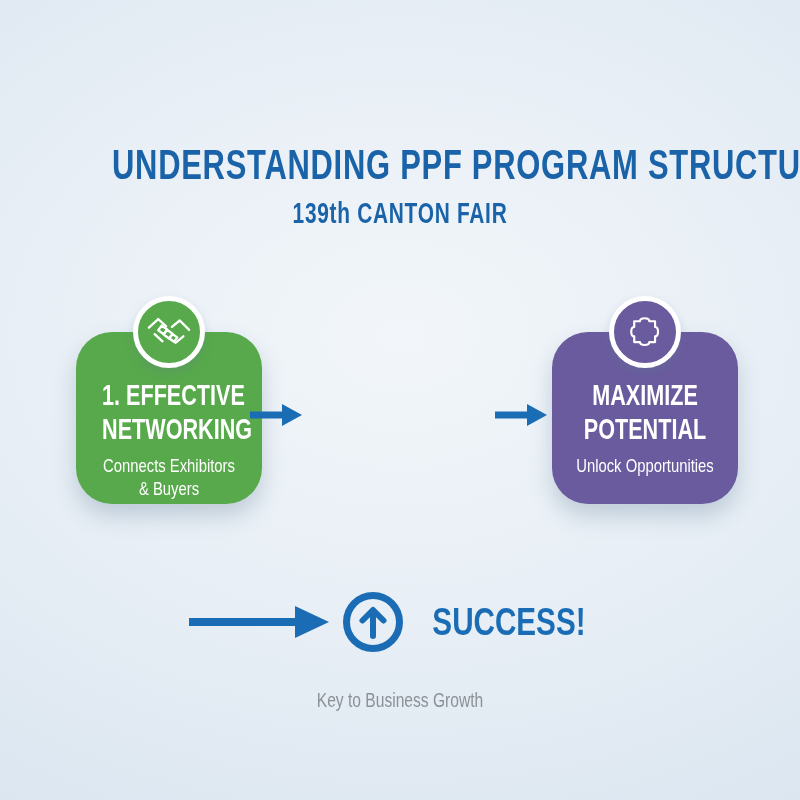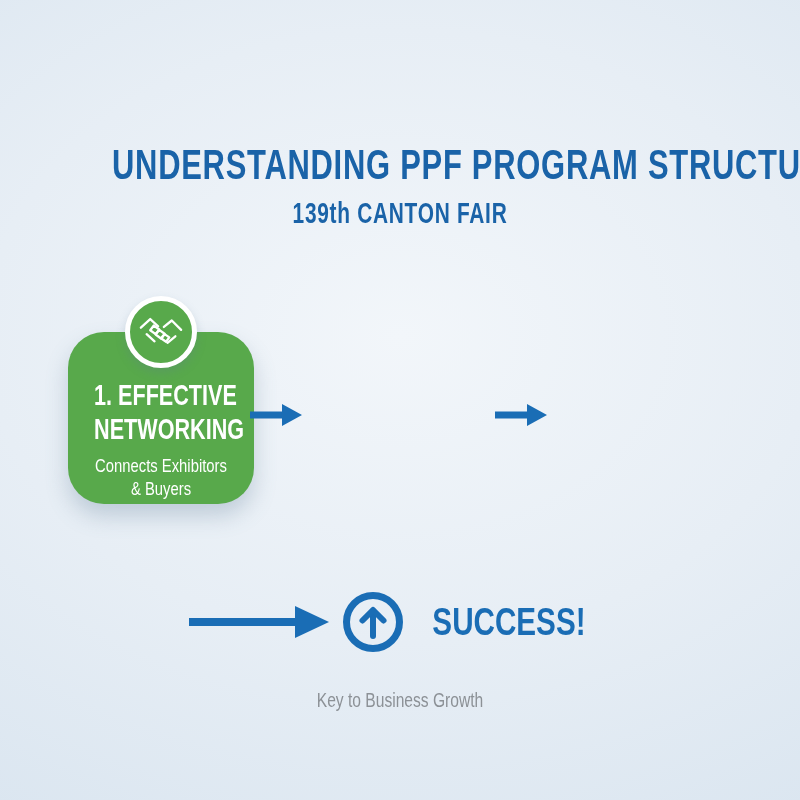--- a/index.html
+++ b/index.html
@@ -19,21 +19,21 @@
   .page-subtitle {
     position:absolute; top:197px; left:0; width:800px; margin:0;
     text-align:center; font-size:29px; font-weight:700; letter-spacing:1px;
     white-space:nowrap;
   }
 
   .card {
     position:absolute; top:332px; width:186px; height:172px; border-radius:36px;
     box-shadow:0 12px 22px rgba(93,122,148,0.30);
   }
-  .card-1 { left:68px; }  .card-2 { left:307px; }  .card-3 { left:552px; }
+  .card-1 { left:76px; }  .card-2 { left:307px; }  .card-3 { left:552px; }
   .badge {
     position:absolute; top:-36px; left:50%; margin-left:-36px;
     width:62px; height:62px; border:5px solid #ffffff; border-radius:50%;
     display:flex; align-items:center; justify-content:center;
     box-shadow:0 5px 10px rgba(93,122,148,0.25);
   }
   .card-title {
     margin-top:46px; text-align:center; color:#ffffff;
     font-size:30px; font-weight:700; line-height:1.12; white-space:nowrap;
   }
@@ -89,20 +89,32 @@
 
   <svg class="flow-arrow flow-arrow-1" width="54" height="26" viewBox="0 0 54 26">
     <polygon points="0,9.5 32,9.5 32,2 52,13 32,24 32,16.5 0,16.5" fill="#1a6db5"></polygon>
   </svg>
 
 
   <svg class="flow-arrow flow-arrow-2" width="54" height="26" viewBox="0 0 54 26">
     <polygon points="0,9.5 32,9.5 32,2 52,13 32,24 32,16.5 0,16.5" fill="#1a6db5"></polygon>
   </svg>
 
+  <div class="card card-3" style="background-color: rgb(106, 91, 158);">
+    <div class="badge" style="background-color: rgb(106, 91, 158);">
+      <svg width="46" height="46" viewBox="0 0 64 64" fill="none" stroke="#ffffff" stroke-width="3" stroke-linejoin="round">
+        <path d="M17 17 h8 c0,-5.5 13,-5.5 13,0 h8 v8 c5.5,0 5.5,13 0,13 v8 h-8 c0,5.5 -13,5.5 -13,0 h-8 v-8 c-5.5,0 -5.5,-13 0,-13 z"></path>
+      </svg>
+    </div>
+    <div class="card-title cond">
+      <span>MAXIMIZE</span><br>
+      <span>POTENTIAL</span>
+    </div>
+    <div class="card-sub cond85 oneline">Unlock Opportunities</div>
+  </div>
 
   <svg class="long-arrow" width="142" height="36" viewBox="0 0 142 36">
     <polygon points="0,14 106,14 106,2 140,18 106,34 106,22 0,22" fill="#1a6db5"></polygon>
   </svg>
 
   <svg class="success-badge" width="66" height="66" viewBox="0 0 66 66" fill="none">
     <g stroke="#1a6db5">
       <circle cx="33" cy="33" r="26.5" stroke-width="7"></circle>
       <path d="M33 47 V22" stroke-width="6" stroke-linecap="round"></path>
       <path d="M22.5 31.5 L33 21 L43.5 31.5" stroke-width="6" stroke-linecap="round" stroke-linejoin="round"></path>

